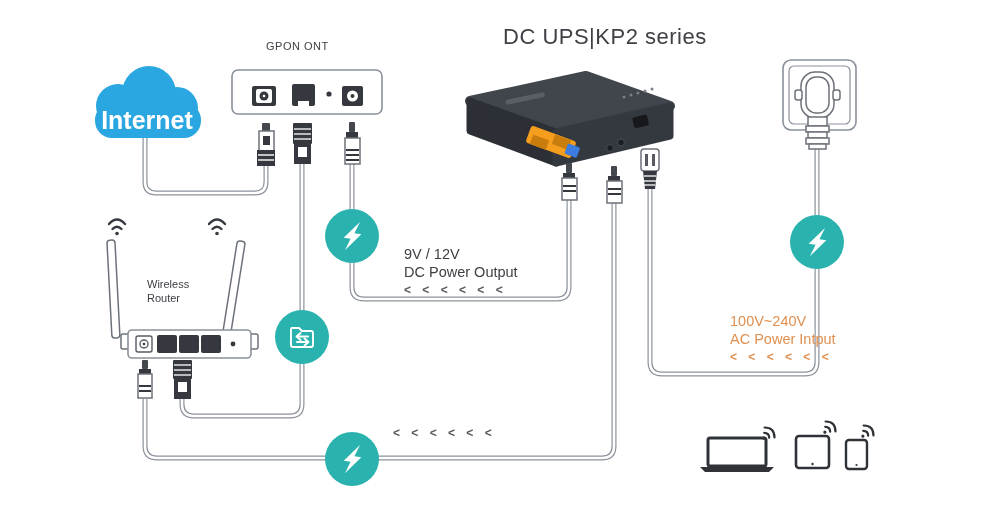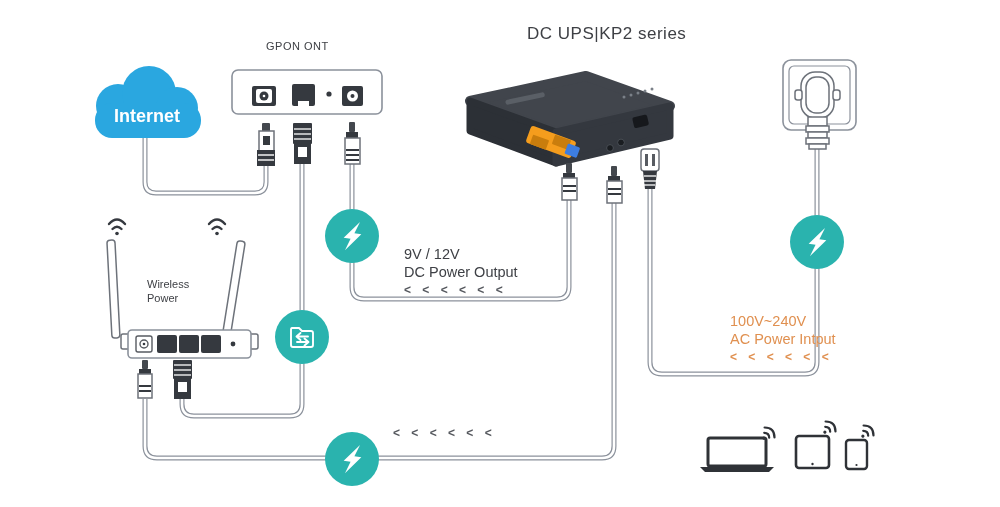--- a/index.html
+++ b/index.html
@@ -6,24 +6,24 @@
     --teal:#2ab3ae; --cloud-blue:#2aa7e0; --orange-text:#e09050;
     --dark-text:#3e4045; --cable:#8b919b; --device-dark:#35393f;
     --port-orange:#f59d1d; --port-blue:#3d7de0;
   }
   html,body{margin:0;padding:0;background:#fff;}
   .stage{position:relative;width:1000px;height:507px;background:#fff;overflow:hidden;
          font-family:"Liberation Sans", sans-serif;}
   .stage svg{position:absolute;inset:0;}
   .lbl{position:absolute;color:var(--dark-text);line-height:1.25;}
   .lbl .arrows{font-weight:700;letter-spacing:4px;font-size:12px;margin-top:2px;color:#55585e;}
-  .title{left:527px;top:23px;font-size:17px;letter-spacing:.5px;}
+  .title{left:503px;top:23px;font-size:22px;letter-spacing:.5px;}
   .gpon{left:266px;top:40px;font-size:11px;letter-spacing:.5px;}
   .internet{left:96px;top:105px;width:102px;text-align:center;color:#fff;
-            font-weight:700;font-size:18px;}
+            font-weight:700;font-size:25px;}
   .router-lbl{left:147px;top:278px;font-size:11px;}
   .dc-out{left:404px;top:245px;font-size:14.5px;}
   .ac-in{left:730px;top:312px;font-size:14.5px;color:var(--orange-text);}
   .ac-in .arrows{color:var(--orange-text);}
   .usb-out{left:393px;top:424px;font-size:14.5px;}
   
   .cable-out{fill:none;stroke:var(--cable);stroke-width:5;}
   .cable-in{fill:none;stroke:#fff;stroke-width:2.6;}
   .f-cloud{fill:var(--cloud-blue);}
   .f-teal{fill:var(--teal);}
@@ -269,21 +269,21 @@
     </g>
   </g>
 </svg>
 
 <div class="lbl title">DC UPS|KP2 series</div>
 <div class="lbl gpon">GPON ONT</div>
 <div class="lbl internet">Internet</div>
 
 <div class="lbl router-lbl">
   <div>Wireless</div>
-  <div>Power</div>
+  <div>Router</div>
 </div>
 
 <div class="lbl dc-out">
   <div>9V / 12V</div>
   <div>DC Power Output</div>
   <div class="arrows">&lt; &lt; &lt; &lt; &lt; &lt;</div>
 </div>
 
 <div class="lbl ac-in">
   <div>100V~240V</div>

